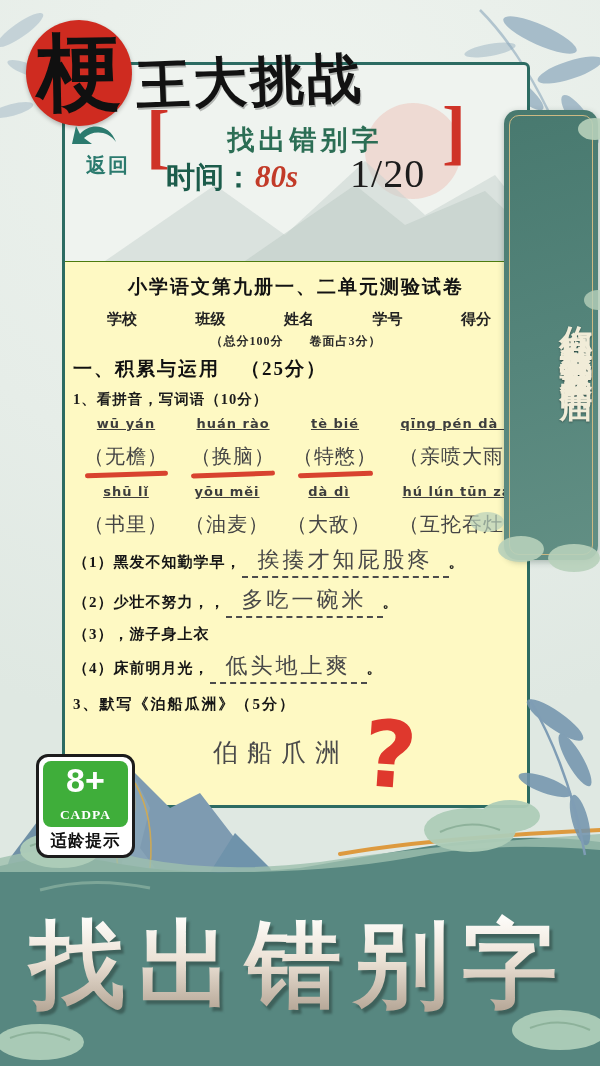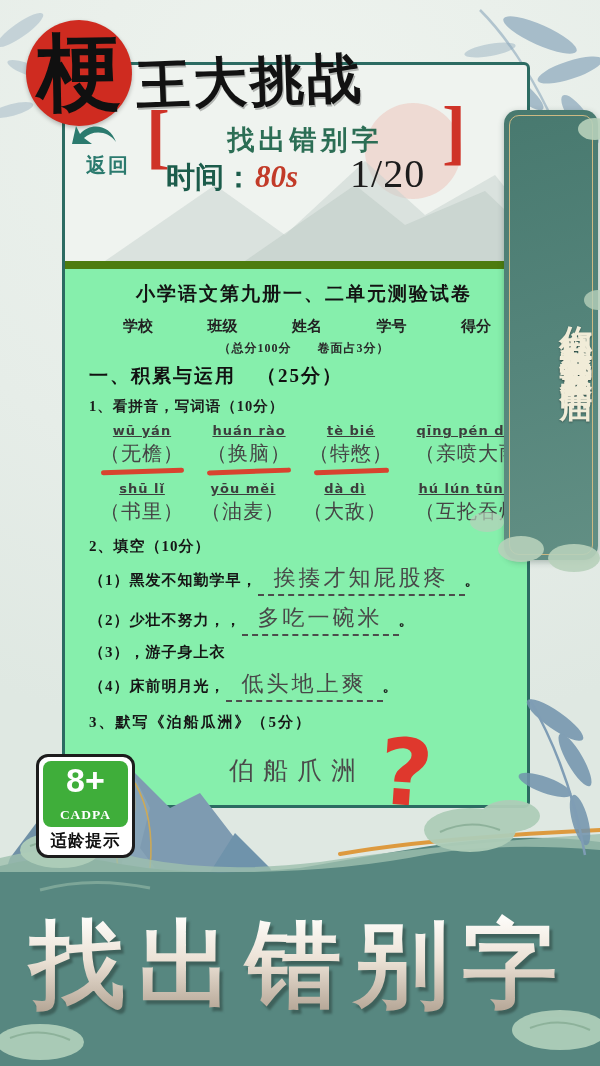--- a/index.html
+++ b/index.html
@@ -39,34 +39,34 @@
     font-family:"Liberation Serif",serif;line-height:1;}
   .bl{left:146px;top:100px;}
   .br{left:442px;top:96px;}
   .mode-title{position:absolute;left:160px;top:122px;width:290px;text-align:center;z-index:6;
     font-size:27px;font-weight:700;color:#2c6e55;letter-spacing:4px;}
   .time-row{position:absolute;left:166px;top:150px;z-index:6;display:flex;align-items:baseline;}
   .time-label{font-size:29px;font-weight:900;color:#1c5c4b;}
   .time-value{font-size:31px;color:#c23a28;font-weight:700;margin-left:2px;font-style:italic;}
   .progress{font-size:40px;color:#1c1c1c;margin-left:52px;letter-spacing:1px;}
   
-  .paper{position:absolute;left:0;top:196px;right:0;bottom:0;background:#86efac;
-    border-top:8px solid #4d7c0f;overflow:hidden;padding:12px 8px 0 24px;box-sizing:border-box;}
+  .paper{position:absolute;left:0;top:196px;right:0;bottom:0;background:#fef9c3;
+    border-top:1px solid #4d7c0f;overflow:hidden;padding:12px 8px 0 8px;box-sizing:border-box;}
   .p-title{text-align:center;font-size:19px;font-weight:700;color:#131313;letter-spacing:2px;}
   .p-fields{display:flex;justify-content:space-between;margin:10px 28px 0 34px;
     font-size:15px;font-weight:700;color:#222;}
   .p-note{text-align:center;font-size:12px;font-weight:700;color:#2a2a2a;margin-top:4px;letter-spacing:1px;}
   .p-sec1{font-size:19px;font-weight:900;color:#111;margin-top:6px;letter-spacing:2px;}
   .p-q{font-size:14.5px;font-weight:700;color:#1c1c1c;margin-top:8px;letter-spacing:1px;}
   .py-row{display:flex;margin-top:7px;width:470px;}
   .py-item{text-align:center;flex:0 0 auto;}
   .w104{width:106px}.w108{width:108px}.w96{width:96px}.w160{width:158px}
   .py{font-size:13px;color:#3d3d3d;letter-spacing:1px;font-weight:700;
       font-family:"DejaVu Sans",sans-serif;text-decoration:underline;}
-  .word{font-size:20px;color:#454545;letter-spacing:1px;margin-top:2px;
+  .word{font-size:20px;color:#454545;letter-spacing:1px;margin-top:12px;
       font-family:"DejaVu Sans",sans-serif;cursor:pointer;}
   .redline{height:5px;background:#d8432f;border-radius:3px;width:78%;margin:2px auto 0;
       transform:rotate(-2deg);}
   .noline{height:5px;margin:2px auto 0;}
   .p-sec2{font-size:15px;font-weight:700;color:#161616;margin-top:12px;letter-spacing:1px;}
   .blank-line{margin-top:7px;font-size:15px;font-weight:700;color:#161616;
       display:flex;align-items:baseline;letter-spacing:1px;white-space:nowrap;}
   .answer{font-size:22px;font-weight:400;color:#484848;letter-spacing:3px;
       font-family:"DejaVu Sans",sans-serif;border-bottom:2px dashed #4c4c4c;
       padding:0 16px 1px;cursor:pointer;}
@@ -185,21 +185,20 @@
       <div class="py-item w108">
         <div class="py">dà  dì</div>
         <div class="word">（大敌）</div>
       </div>
       <div class="py-item w160">
         <div class="py">hú lún tūn zǎo</div>
         <div class="word">（互抡吞灶）</div>
       </div>
     </div>
 
-    <div class="p-sec2">2、填空（10分）</div>
 
     <div class="blank-line">
       <span>（1）黑发不知勤学早，</span>
       <span class="answer">挨揍才知屁股疼</span>
       <span>。</span>
     </div>
     <div class="blank-line">
       <span>（2）少壮不努力，，</span>
       <span class="answer">多吃一碗米</span>
       <span>。</span>

